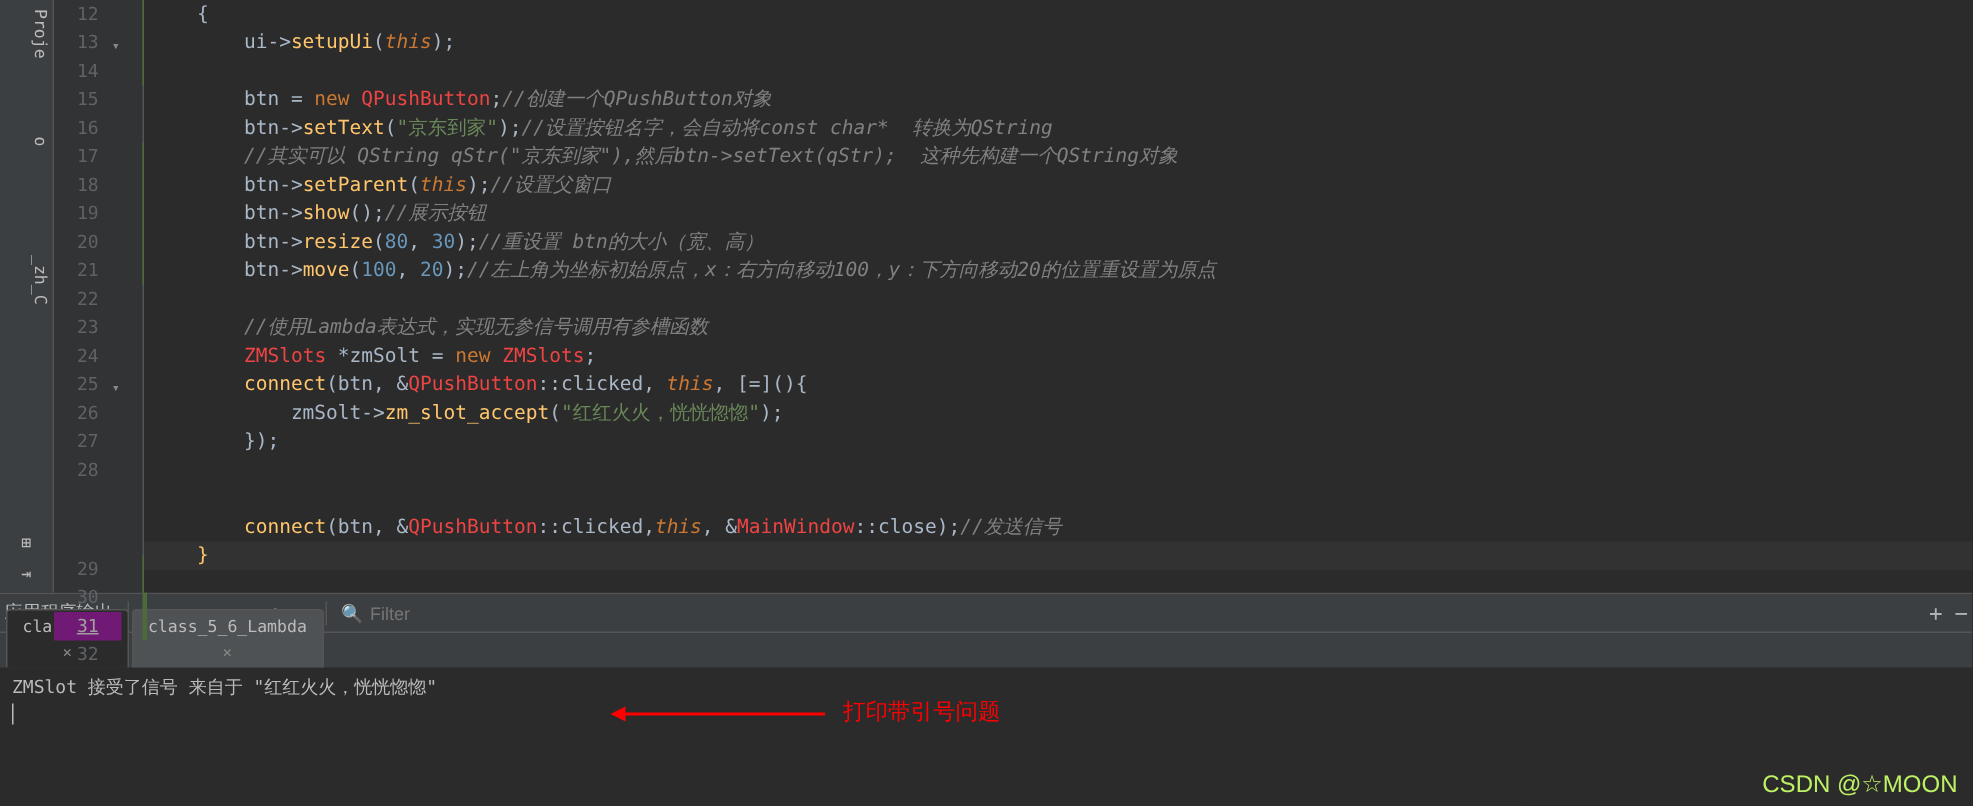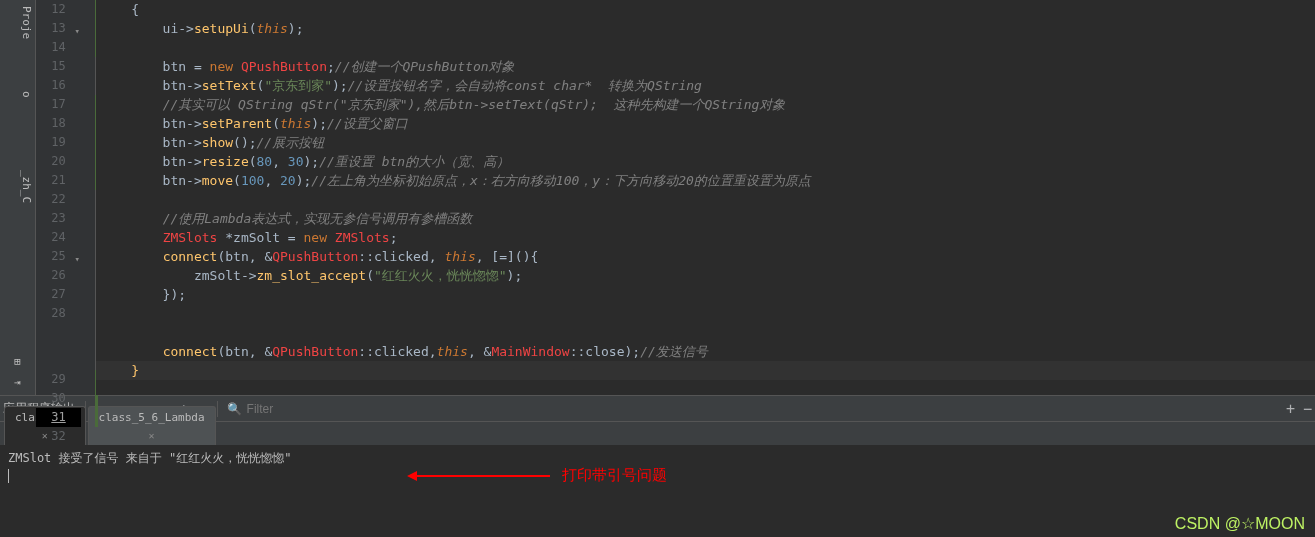--- a/index.html
+++ b/index.html
@@ -4,21 +4,21 @@
 <style>
 * { margin: 0; padding: 0; box-sizing: border-box; }
 body { font-family: Consolas, 'Microsoft YaHei', monospace; background: #2b2b2b; color: #a9b7c6; font-size: 13px; overflow: hidden; width: 1315px; height: 537px; position: relative; }
 .main { display: flex; height: 395px; }
 .left-panel { width: 36px; background: #3c3f41; border-right: 1px solid #555; display: flex; flex-direction: column; font-size: 11px; color: #bbb; }
 .left-panel .vitem { writing-mode: vertical-rl; padding: 6px 2px; white-space: nowrap; }
 .left-icons { margin-top: auto; padding: 6px 4px; display: flex; flex-direction: column; gap: 8px; align-items: center; }
 .gutter { width: 60px; background: #313335; border-right: 1px solid #555; color: #606366; text-align: center; padding-right: 14px; font-size: 12px; line-height: 19px; padding-top: 0; position: relative; }
 .gutter .ln { height: 19px; position: relative; }
 .gutter .fold { position: absolute; right: 1px; top: 3px; color: #888; font-size: 9px; cursor: pointer; }
-.gutter .cl { background: #000000; color: #a0a0a0; text-decoration: underline; }
+.gutter .cl { background: #701a75; color: #a0a0a0; text-decoration: underline; }
 .gutter .greenbar { position: absolute; left: 59px; top: 0; width: 3px; background: #4a6b3a; }
 .editor { flex: 1; background: #2b2b2b; font-size: 13px; line-height: 19px; white-space: pre; overflow: hidden; position: relative; }
 .editor .row { height: 19px; padding-left: 4px; }
 .editor .hl { background: #323232; }
 .k { color: #cc7832; }
 .ki { color: #cc7832; font-style: italic; }
 .s { color: #6a8759; }
 .n { color: #6897bb; }
 .c { color: #808080; font-style: italic; }
 .fn { color: #ffc66d; }

